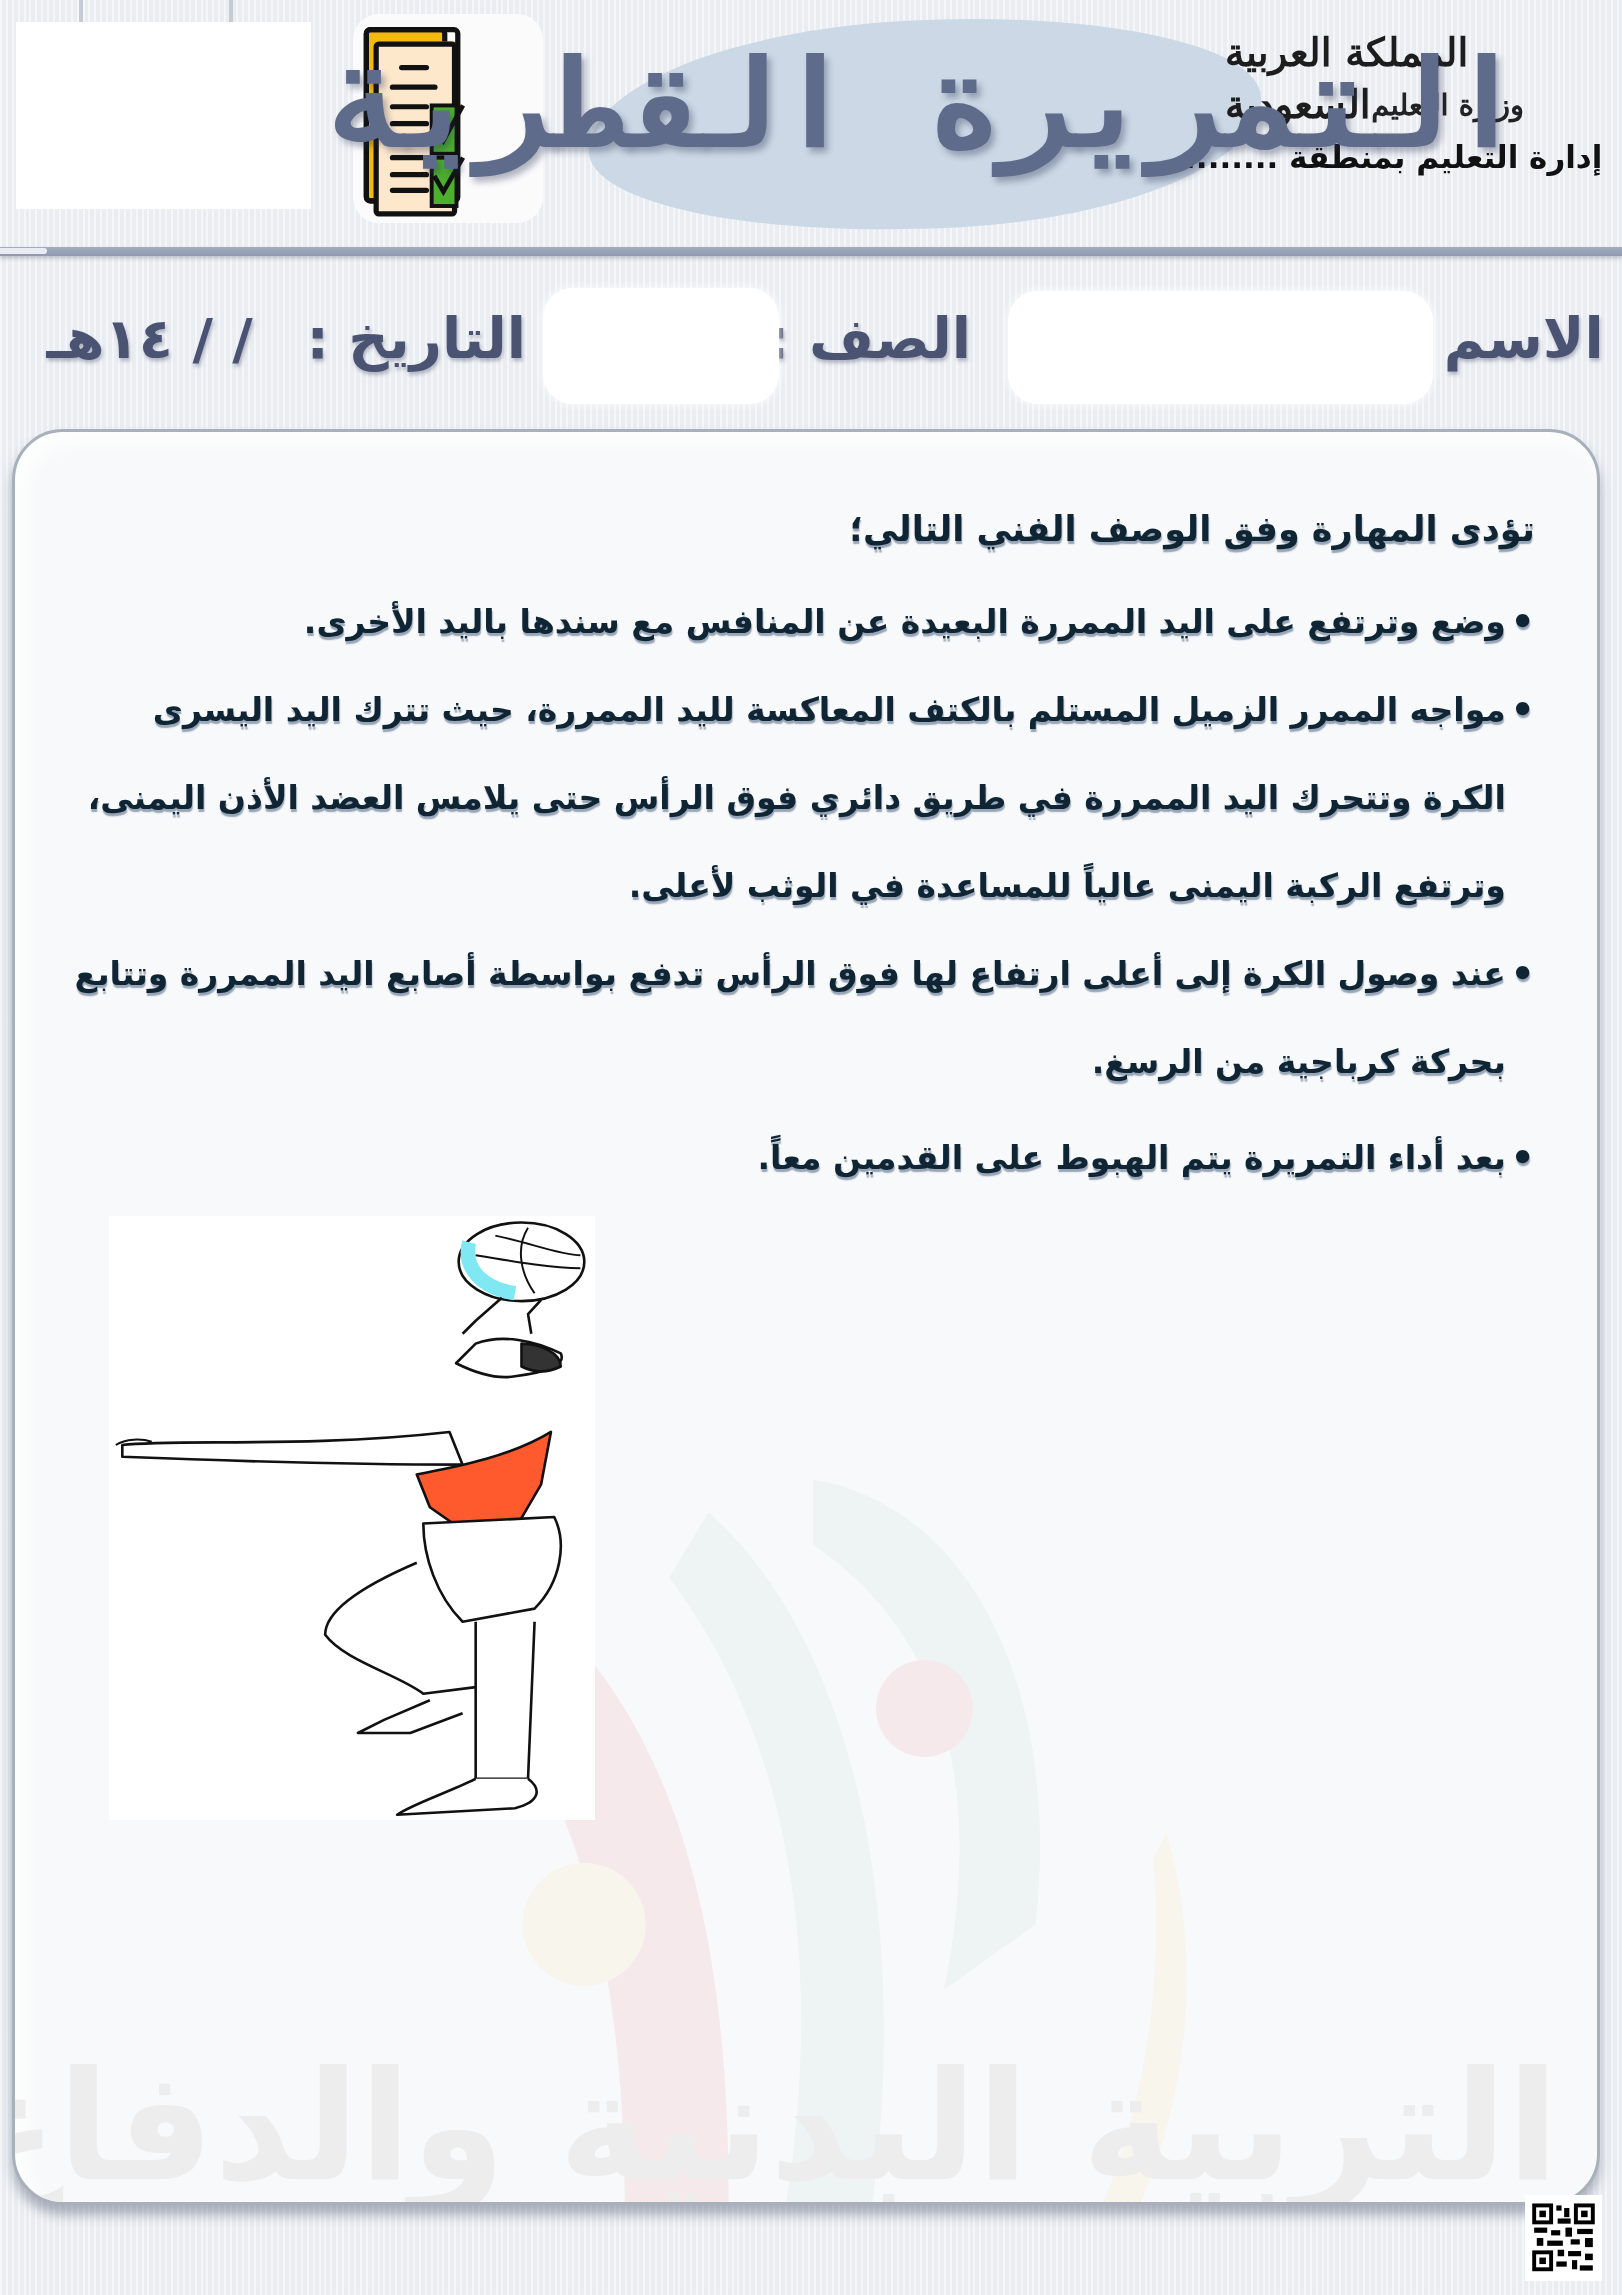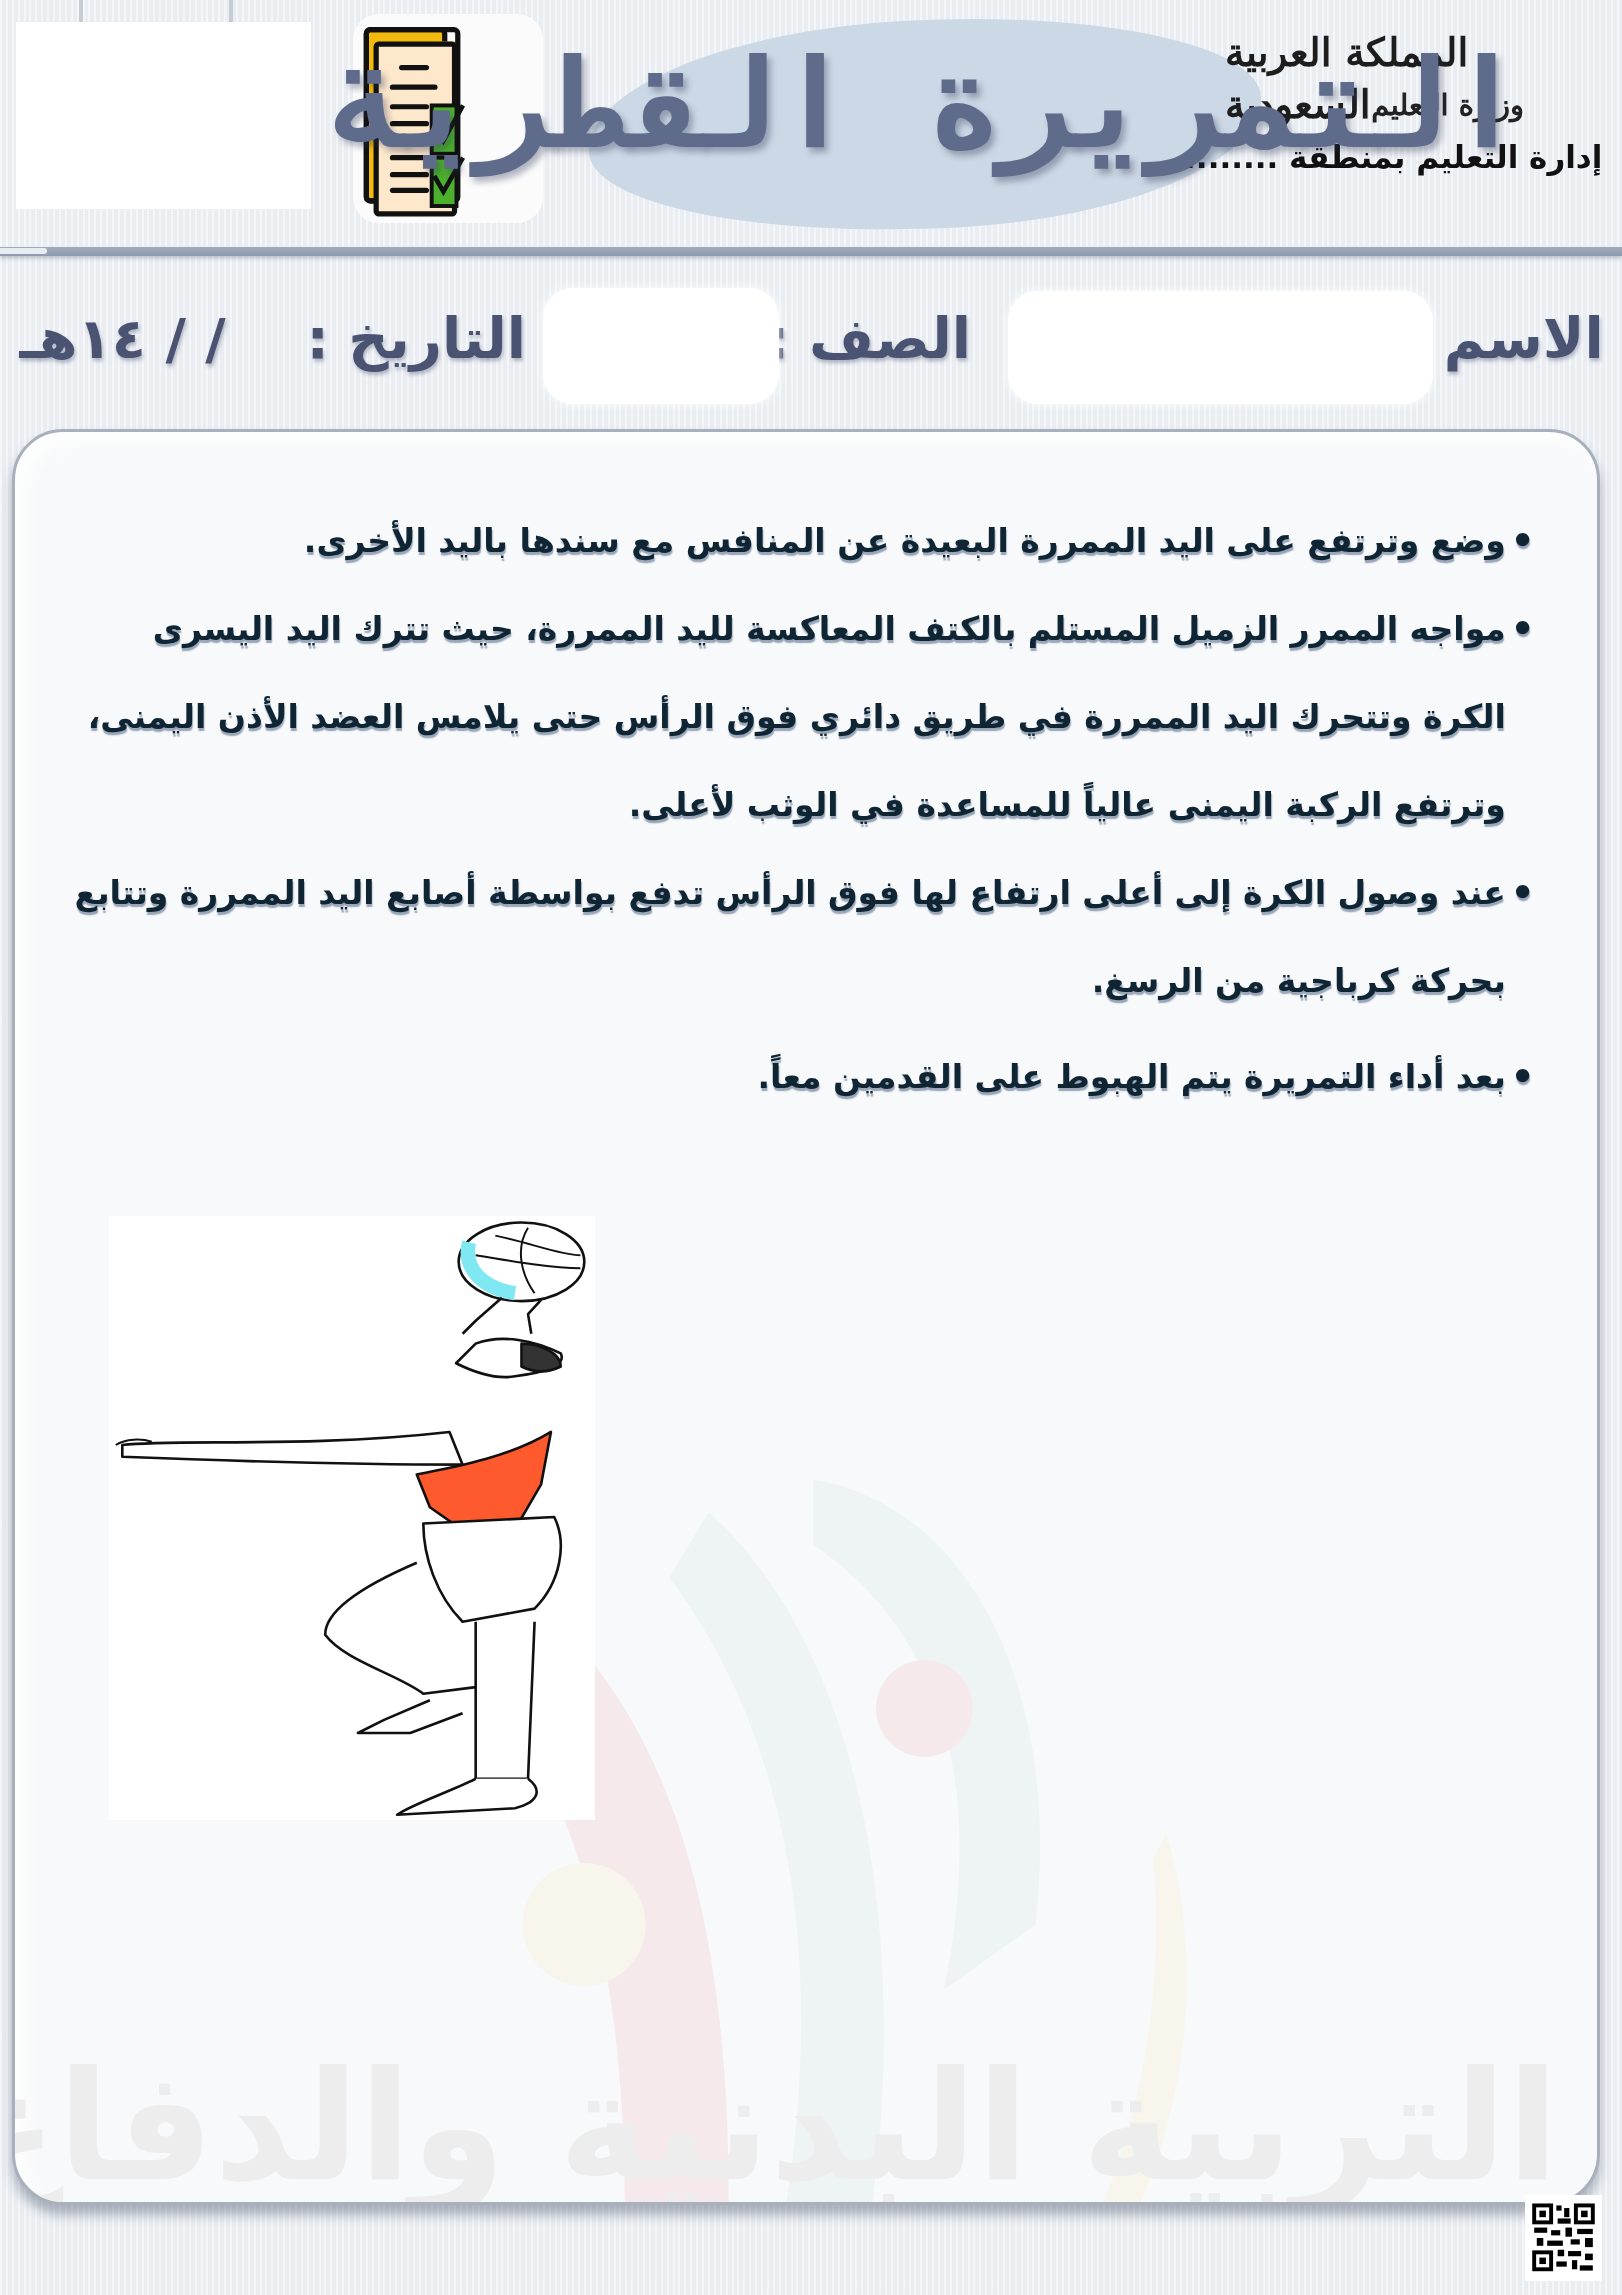--- a/index.html
+++ b/index.html
@@ -44,21 +44,21 @@
     position:absolute; left:0; top:247px; width:1622px; height:9.2px;
     background:linear-gradient(#a2acbd, #8f9ab0); box-shadow:0 2.6px 3.9px rgba(80,90,110,0.3);
   }
   .header-rule::before { content:""; position:absolute; left:0; top:1.3px; width:47px; height:5.9px; background:#e9edf3; border-radius:0 3.9px 3.9px 0; }
 
   
   .info-row { position:absolute; left:0; top:288px; width:1622px; height:131px; }
   .info-label {
     position:absolute; top:18.3px; direction:rtl; font-weight:bold;
     font-family:"DejaVu Sans", sans-serif; font-size:56px; color:#4b5373;
-    text-shadow: 1.3px 2.6px 3.9px rgba(60,70,100,0.35); white-space:nowrap;
+    text-shadow: 1.3px 2.6px 3.9px rgba(60,70,100,0.35); white-space:nowrap;margin-left:27px;
   }
   .blank-pill { position:absolute; background:#ffffff; border-radius:30px; box-shadow:0 0 9.2px rgba(255,255,255,0.9); }
 
   
   .card {
     position:absolute; left:11.8px; top:429px; width:1582px; height:1770px;
     background:#f8f9fa; border:3.3px solid #a8b0bc; border-radius:51px;
     box-shadow: 0 9.2px 10.5px rgba(90,100,120,0.45), inset 11.8px 11.8px 19.6px rgba(255,255,255,0.8);
     overflow:hidden;
   }
@@ -137,20 +137,21 @@
     <path d="M360 130 C 620 360, 700 900, 560 1450 L 420 1450 C 560 960, 520 520, 300 230 Z" fill="#eef3f3"></path>
     <path d="M520 80 C 760 120, 900 400, 860 760 L 720 860 C 790 520, 700 300, 520 180 Z" fill="#eef3f3"></path>
     <circle cx="690" cy="430" r="74" fill="#f6e9ec"></circle>
     <circle cx="170" cy="760" r="94" fill="#f8f5ec"></circle>
     <path d="M1060 620 C 1140 900, 1060 1200, 880 1420 L 860 1380 C 1010 1160, 1060 900, 1040 660 Z" fill="#f8f5ec"></path>
   </svg>
 
   <div class="watermark-text">التربية البدنية والدفاع عن النفس</div>
 
   <div class="content">
+    <div class="heading">تؤدى المهارة وفق الوصف الفني التالي؛</div>
     <ul class="bullets">
       <li class="bullet">وضع وترتفع على اليد الممررة البعيدة عن المنافس مع سندها باليد الأخرى.</li>
       <li class="bullet">مواجه الممرر الزميل المستلم بالكتف المعاكسة لليد الممررة، حيث تترك اليد اليسرى الكرة وتتحرك اليد الممررة في طريق دائري فوق الرأس حتى يلامس العضد الأذن اليمنى، وترتفع الركبة اليمنى عالياً للمساعدة في الوثب لأعلى.</li>
       <li class="bullet">عند وصول الكرة إلى أعلى ارتفاع لها فوق الرأس تدفع بواسطة أصابع اليد الممررة وتتابع بحركة كرباجية من الرسغ.</li>
       <li class="bullet last">بعد أداء التمريرة يتم الهبوط على القدمين معاً.</li>
     </ul>
   </div>
 </div>
 
 <div class="figure" style="left:109px; top:1216px">

